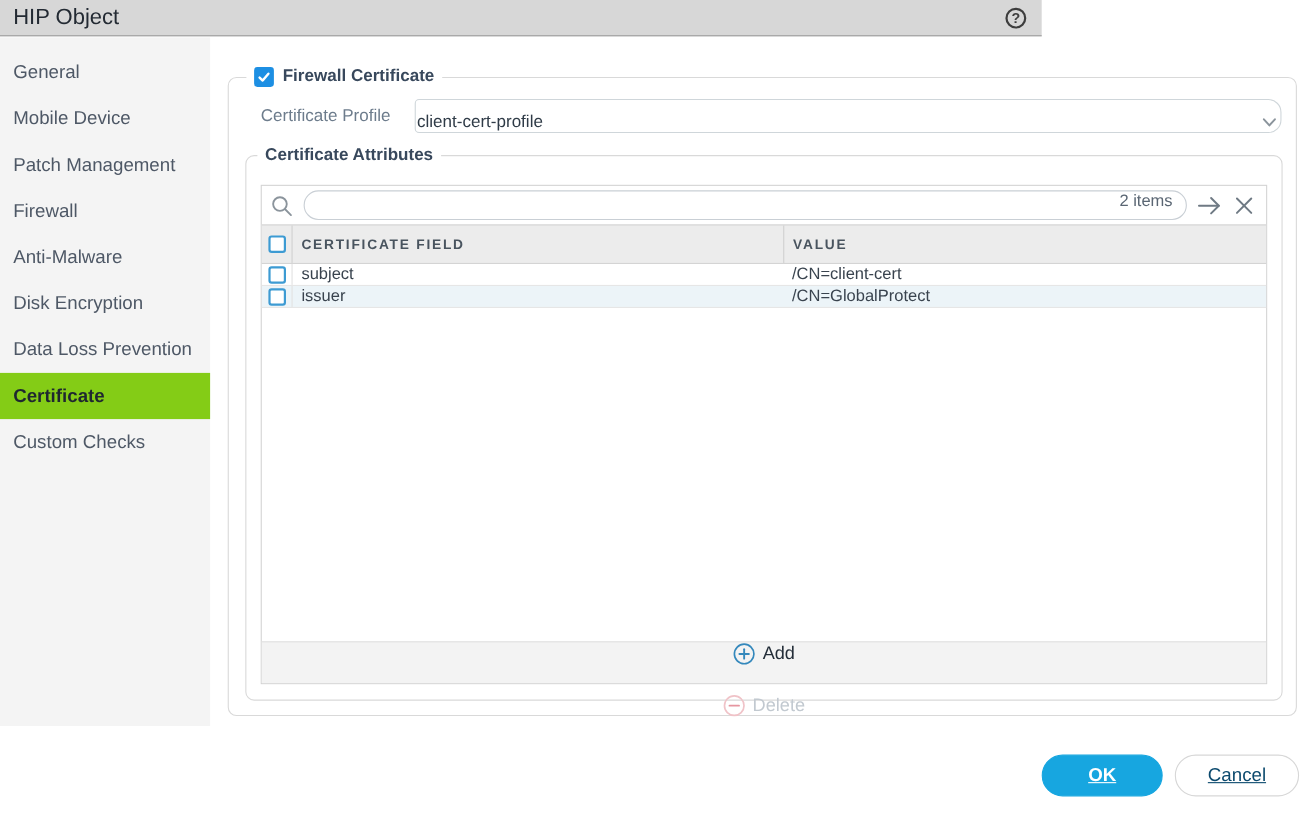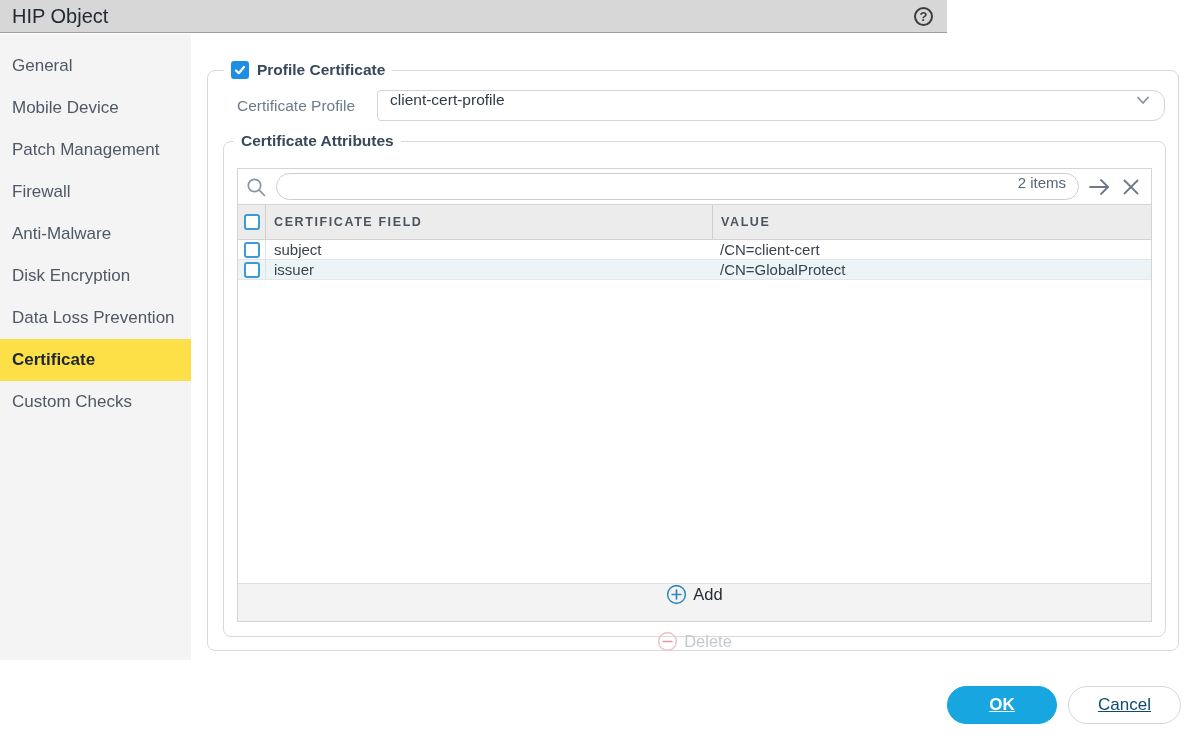--- a/index.html
+++ b/index.html
@@ -25,21 +25,21 @@
 
   
   .sidebar {
     position:absolute; left:0; top:34px; width:191px; height:626px;
     background:#f4f4f4; padding-top:11px;
   }
   .side-item {
     height:42px; display:flex; align-items:center; padding:0 12px;
     font-size:17px; color:#4e5866; cursor:pointer; white-space:nowrap; overflow:hidden;
   }
-  .side-item.selected { background:#fde047; color:#1f2730; font-weight:700; }
+  .side-item.selected { background:#84cc16; color:#1f2730; font-weight:700; }
 
   
   .fs { position:absolute; border:1px solid #d9d9d9; border-radius:8px; background:transparent; }
   .fs-validate { left:207px; top:70px; width:972px; height:581px; }
   .fs-attrs    { left:223px; top:141px; width:943px; height:496px; }
   .fs-legend {
     position:absolute; top:-11px; left:16px; background:#fff; padding:0 7px;
     display:flex; align-items:center; gap:8px;
     font-size:15.5px; font-weight:700; color:#38485c; line-height:20px; white-space:nowrap;
   }
@@ -54,21 +54,21 @@
   .cb.checked svg { display:block; }
 
   
   .profile-label {
     position:absolute; left:237px; top:90px; height:31px;
     display:flex; align-items:center; font-size:15.5px; color:#6d7c8c;
   }
   .profile-select {
     position:absolute; left:377px; top:90px; width:788px; height:31px;
     border:1px solid #cfd6da; border-radius:4px 12px 12px 4px; background:#fff;
-    display:flex; align-items:flex-start; padding:0 12px; cursor:pointer;
+    display:flex; align-items:flex-end; padding:0 1px; cursor:pointer;
   }
   .profile-select .value { flex:1; font-size:15.5px; color:#2f3b47; }
 
   
   .tablebox {
     position:absolute; left:237px; top:168px; width:915px; height:454px;
     border:1px solid #d4d4d4; background:#fff;
   }
   .searchrow {
     height:35px; display:flex; align-items:center; gap:8px; padding:0 10px 0 6px;
@@ -159,21 +159,21 @@
     </div>
     </div>
 
   <div class="fs fs-validate">
     <div class="fs-legend">
       <span class="cb checked" id="validate-cb">
         <svg width="12" height="12" viewBox="0 0 12 12">
           <polyline points="2,6.5 4.8,9.2 10,3" fill="none" stroke="#ffffff" stroke-width="2.2" stroke-linecap="round" stroke-linejoin="round"></polyline>
         </svg>
       </span>
-      <span>Profile Certificate</span>
+      <span>Firewall Certificate</span>
     </div>
   </div>
 
   <div class="profile-label">Certificate Profile</div>
   <div class="profile-select">
     <span class="value">client-cert-profile</span>
     <svg width="18" height="18" viewBox="0 0 18 18">
       <polyline points="4,6.5 9,12 14,6.5" fill="none" stroke="#8b949c" stroke-width="1.8" stroke-linecap="round" stroke-linejoin="round"></polyline>
     </svg>
   </div>

